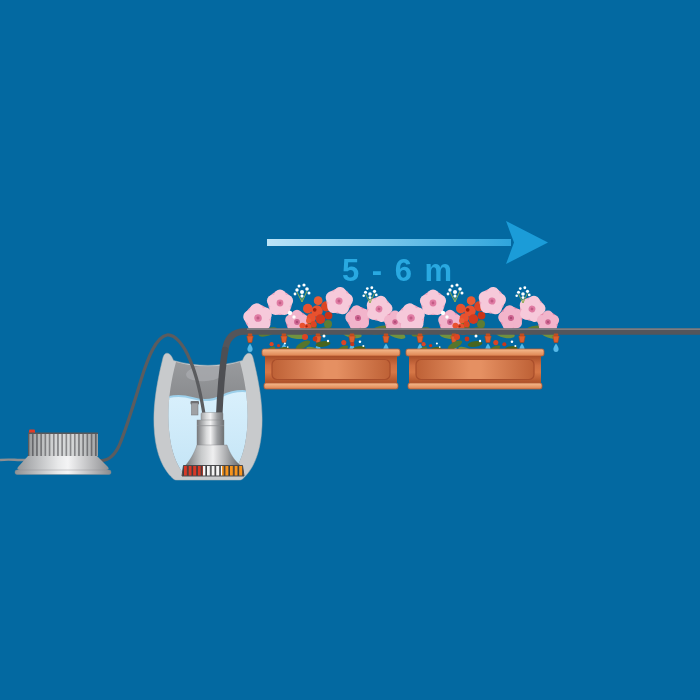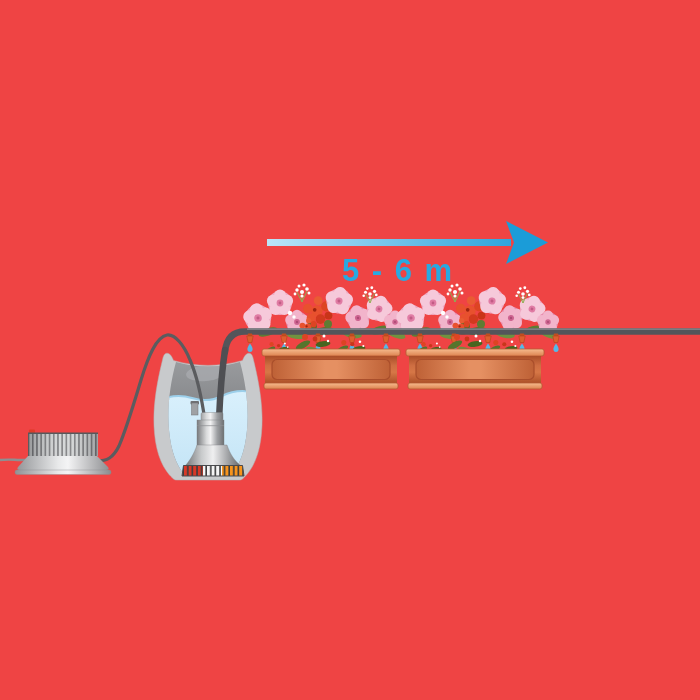--- a/index.html
+++ b/index.html
@@ -1,17 +1,17 @@
 <!DOCTYPE html>
 <html><head>
 <meta charset="utf-8">
 <style>
   html,body{margin:0;padding:0;background:#ffffff;}
   .canvas{
-    position:relative;width:700px;height:700px;background:#ef4444;overflow:hidden;
+    position:relative;width:700px;height:700px;background:#0369a1;overflow:hidden;
     font-family:"Liberation Sans",sans-serif;
   }
   svg text{font-family:"Liberation Sans","DejaVu Sans",sans-serif;font-weight:bold;}
 </style>
 </head>
 <body>
 
 <div class="canvas">
 <svg width="700" height="700" viewBox="0 0 700 700">
   <defs>

